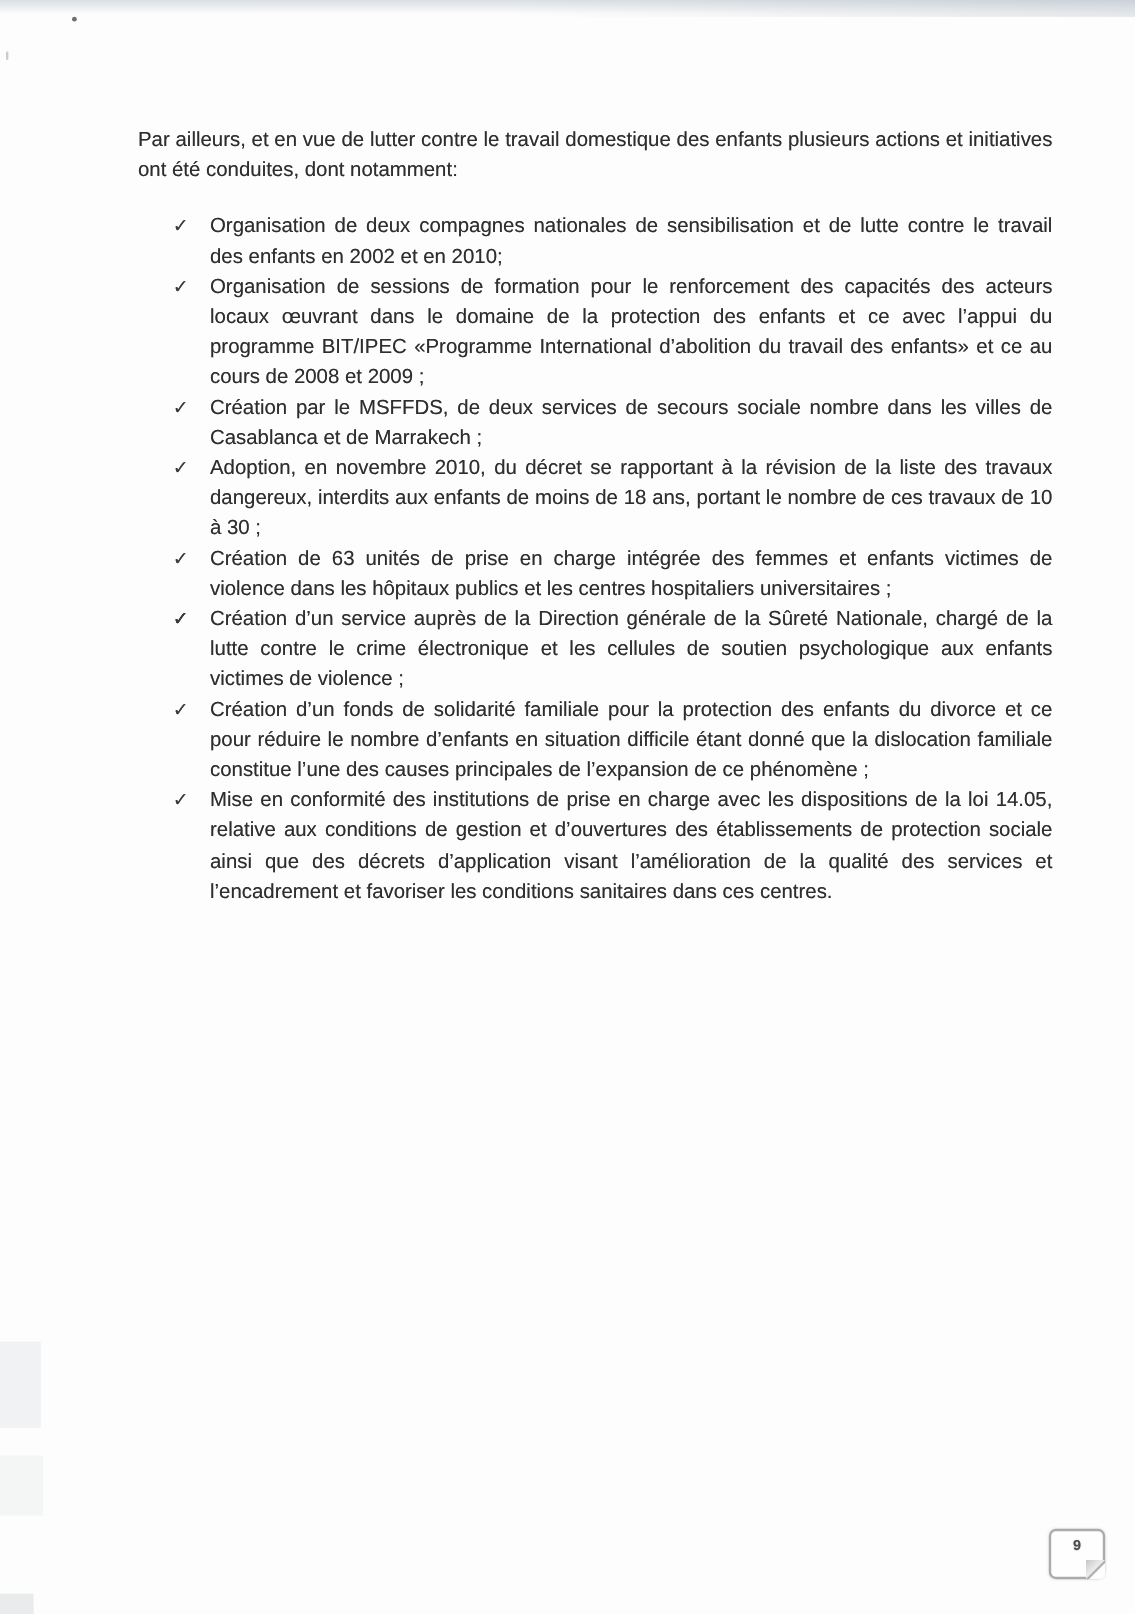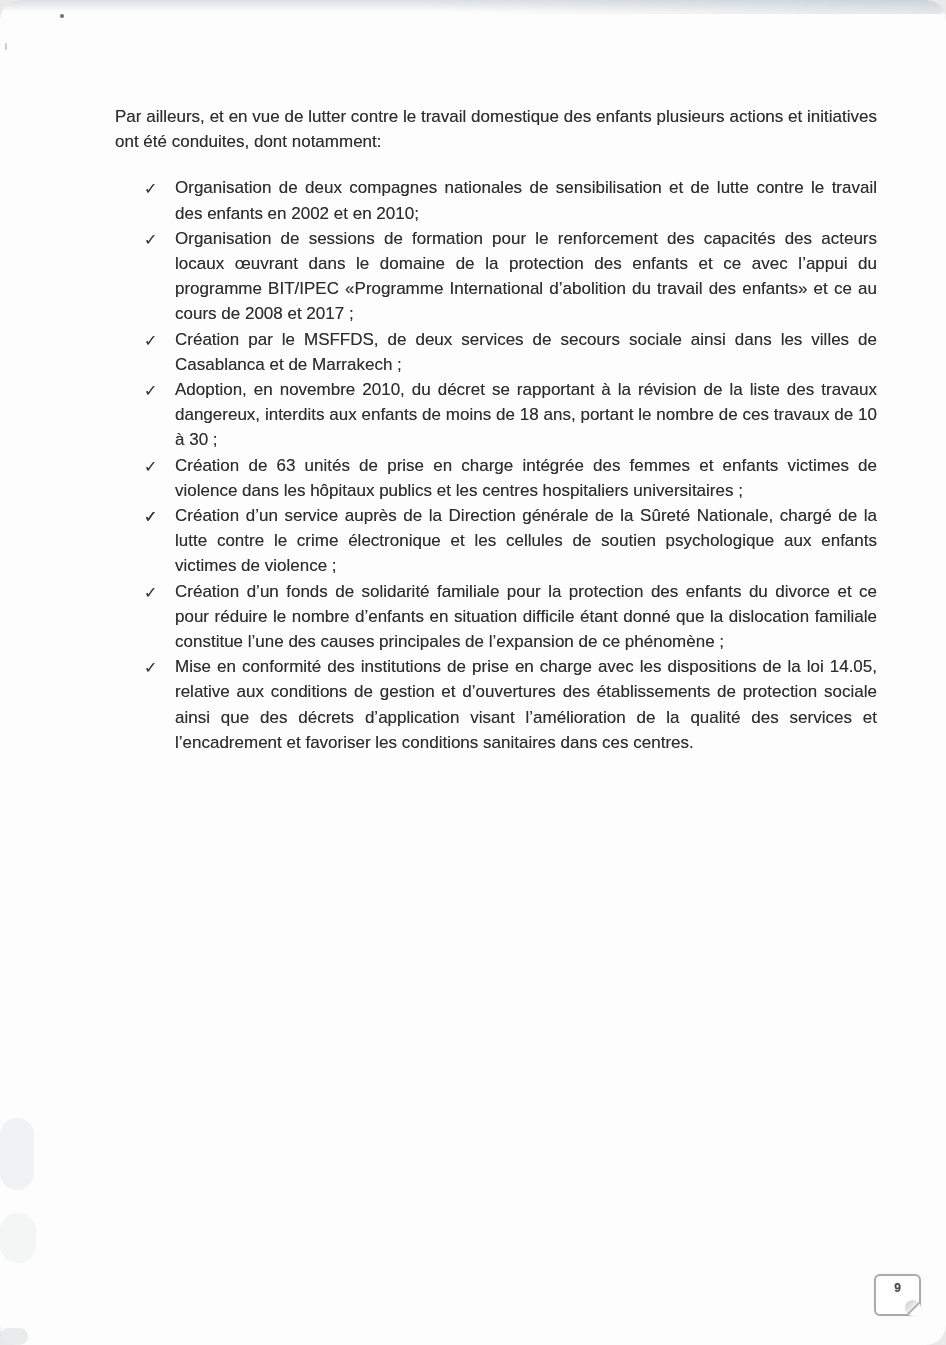--- a/index.html
+++ b/index.html
@@ -1,15 +1,15 @@
 <!DOCTYPE html>
 <html><head>
 <meta charset="utf-8">
 <style>
-  * { box-sizing: border-box; border-radius: 20px; }
+  * { box-sizing: border-box; }
   html, body { margin: 0; padding: 0; background: #e9e9e9; }
   .page {
     position: relative;
     width: 946px;
     height: 1345px;
     margin: 0 auto;
     background: #fdfdfd;
     overflow: hidden;
     font-family: "Liberation Sans", sans-serif;
     color: #2e2e2e;
@@ -114,22 +114,22 @@
 
 <div class="page">
   <div class="scan-top-edge"></div>
   <div class="speck speck-1"></div>
   <div class="speck speck-2"></div>
 
   <div class="content">
     <p class="intro">Par ailleurs, et en vue de lutter contre le travail domestique des enfants plusieurs actions et initiatives ont été conduites, dont notamment:</p>
     <ul class="checklist">
         <li><span class="check">✓</span><span class="li-text">Organisation de deux compagnes nationales de sensibilisation et de lutte contre le travail des enfants en 2002 et en 2010;</span></li>
-        <li><span class="check">✓</span><span class="li-text">Organisation de sessions de formation pour le renforcement des capacités des acteurs locaux œuvrant dans le domaine de la protection des enfants et ce avec l’appui du programme BIT/IPEC «Programme International d’abolition du travail des enfants» et ce au cours de 2008 et 2017 ;</span></li>
-        <li><span class="check">✓</span><span class="li-text">Création par le MSFFDS, de deux services de secours sociale ainsi dans les villes de Casablanca et de Marrakech ;</span></li>
+        <li><span class="check">✓</span><span class="li-text">Organisation de sessions de formation pour le renforcement des capacités des acteurs locaux œuvrant dans le domaine de la protection des enfants et ce avec l’appui du programme BIT/IPEC «Programme International d’abolition du travail des enfants» et ce au cours de 2008 et 2009 ;</span></li>
+        <li><span class="check">✓</span><span class="li-text">Création par le MSFFDS, de deux services de secours sociale nombre dans les villes de Casablanca et de Marrakech ;</span></li>
         <li><span class="check">✓</span><span class="li-text">Adoption, en novembre 2010, du décret se rapportant à la révision de la liste des travaux dangereux, interdits aux enfants de moins de 18 ans, portant le nombre de ces travaux de 10 à 30 ;</span></li>
         <li><span class="check">✓</span><span class="li-text">Création de 63 unités de prise en charge intégrée des femmes et enfants victimes de violence dans les hôpitaux publics et les centres hospitaliers universitaires ;</span></li>
         <li><span class="check">✓</span></li>
         <li><span class="check">✓</span><span class="li-text">Création d’un service auprès de la Direction générale de la Sûreté Nationale, chargé de la lutte contre le crime électronique et les cellules de soutien psychologique aux enfants victimes de violence ;</span></li>
         <li><span class="check">✓</span><span class="li-text">Création d’un fonds de solidarité familiale pour la protection des enfants du divorce et ce pour réduire le nombre d’enfants en situation difficile étant donné que la dislocation familiale constitue l’une des causes principales de l’expansion de ce phénomène ;</span></li>
         <li><span class="check">✓</span><span class="li-text">Mise en conformité des institutions de prise en charge avec  les dispositions de la loi 14.05, relative aux conditions de gestion et d’ouvertures des établissements de protection sociale ainsi que des décrets d’application visant l’amélioration de la qualité des services et l’encadrement et favoriser les conditions sanitaires dans ces centres.</span></li>
       </ul>
   </div>
 
   <div class="smudge smudge-1"></div>

